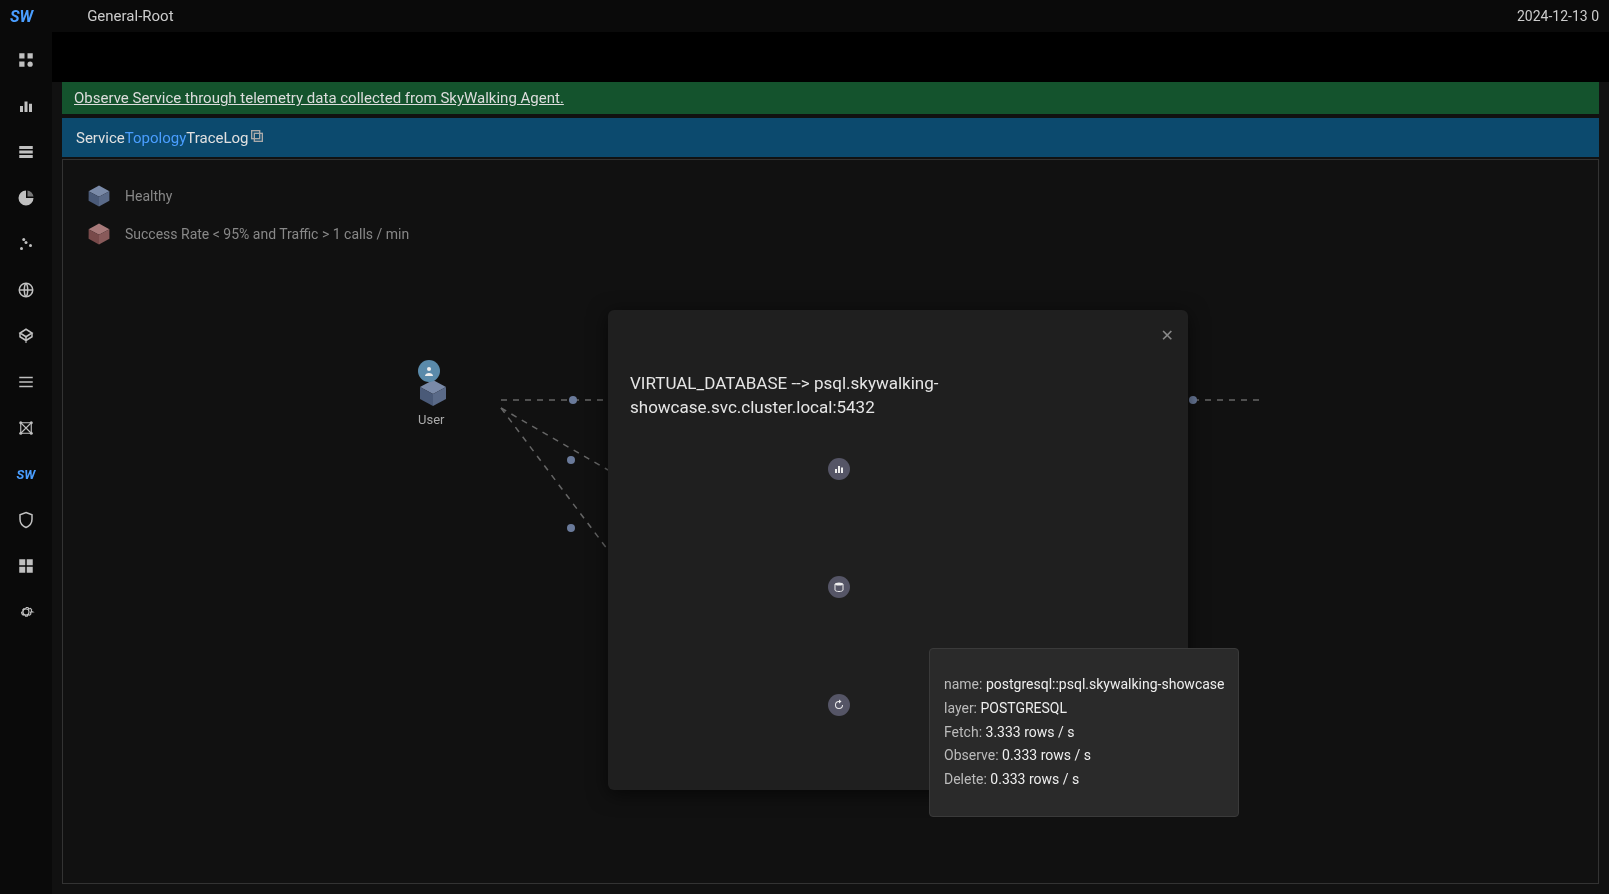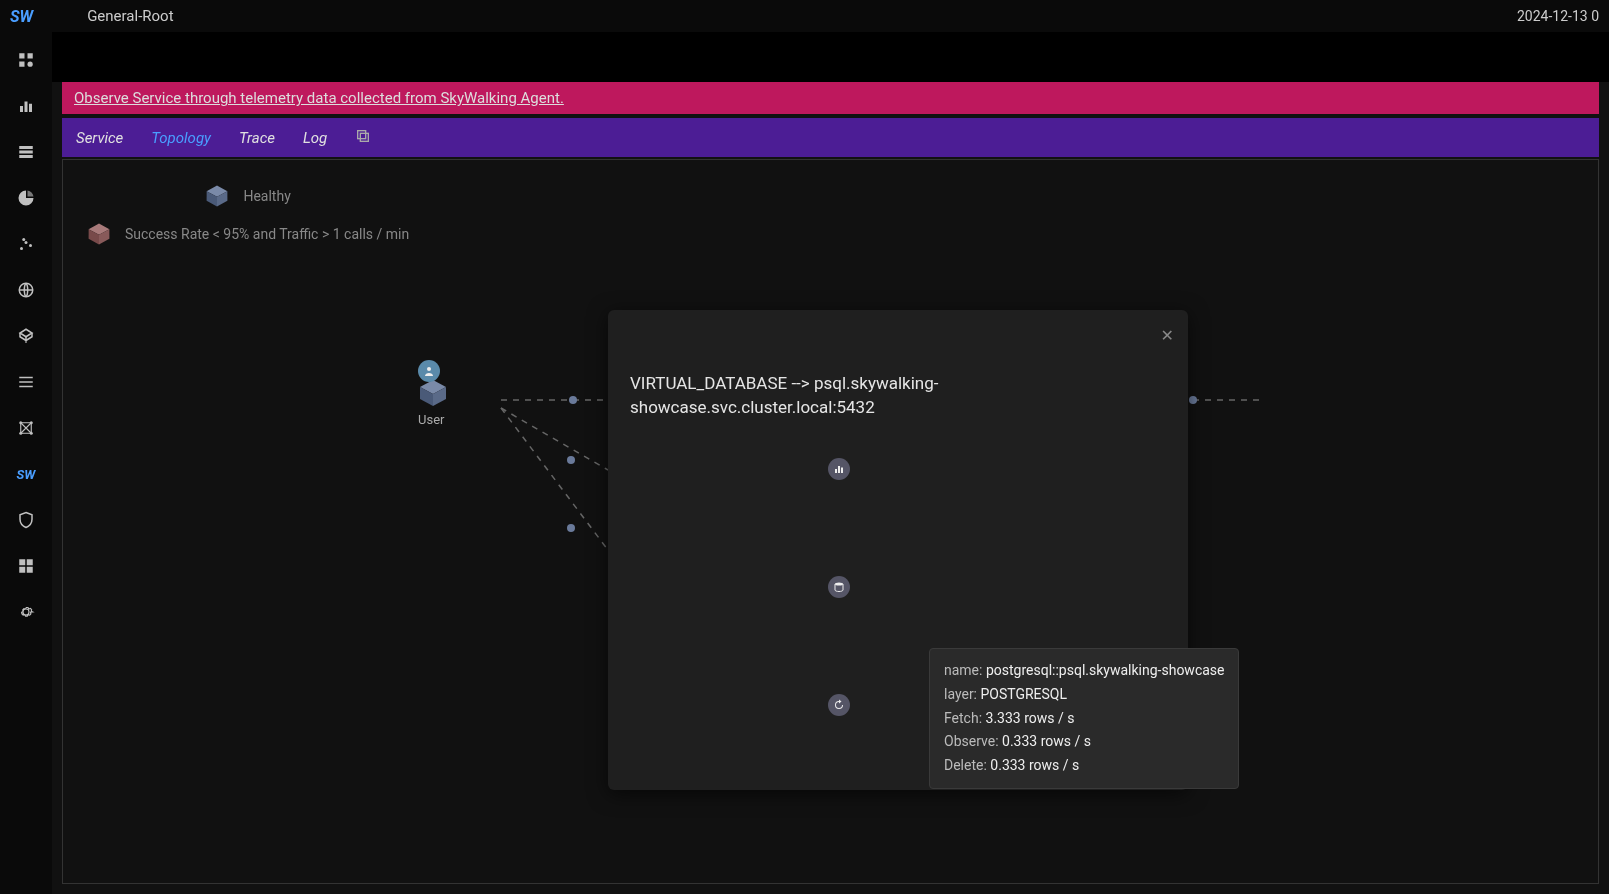--- a/index.html
+++ b/index.html
@@ -54,35 +54,33 @@
 .sidebar-icon svg { width: 18px; height: 18px; fill: currentColor; }
 .main {
   flex: 1;
   background: #111;
   display: flex;
   flex-direction: column;
   padding: 0;
 }
 .blackbar { height: 50px; background: #000; }
 .notice {
-  background: #be185d;
+  background: #14532d;
   color: #ddd;
   padding: 7px 12px;
   margin: 0 10px;
   font-size: 15px;
   text-decoration: underline;
 }
 .tabs {
   display: flex;
   align-items: center;
-  gap: 28px;
   padding: 10px 14px 10px 14px;
   margin: 4px 10px 0 10px;
-  background: #4c1d95;
-  font-style: italic;
+  background: #0c4a6e;
 }
 .tab {
   color: #e0e0e0;
   cursor: pointer;
   font-size: 15px;
 }
 .tab.active { color: #4a9eff; }
 .tab-extra-icon { color: #aaa; cursor: pointer; }
 .canvas-wrap {
   flex: 1;
@@ -92,21 +90,20 @@
   background: #111;
   overflow: hidden;
 }
 .legend {
   position: absolute;
   top: 24px;
   left: 24px;
   display: flex;
   flex-direction: column;
   gap: 14px;
-  align-items: center;
 }
 .legend-row { display: flex; align-items: center; gap: 14px; }
 .legend-cube {
   width: 24px;
   height: 24px;
 }
 .legend-text { color: #888; font-size: 14px; }
 .node {
   position: absolute;
   display: flex;
@@ -151,21 +148,21 @@
   right: 14px;
   color: #888;
   cursor: pointer;
   font-size: 16px;
 }
 .tooltip {
   position: absolute;
   background: #2a2a2a;
   border: 1px solid #3a3a3a;
   border-radius: 4px;
-  padding: 10px 14px;
+  padding: 24px 14px;
   color: #ddd;
   font-size: 14px;
   line-height: 1.7;
 }
 .tooltip-row .k { color: #bbb; }
 .tooltip-row .v { color: #eee; }
 </style>
 </head>
 <body>
 

